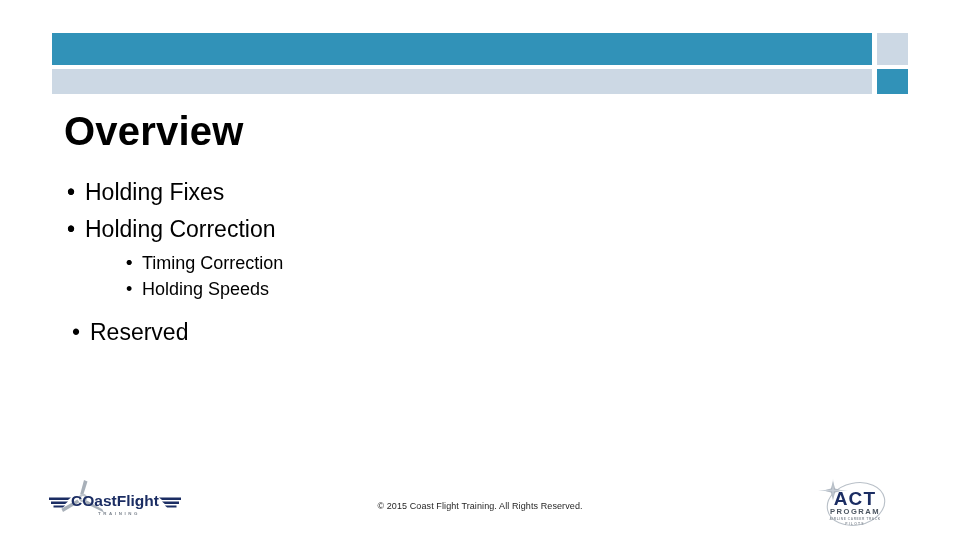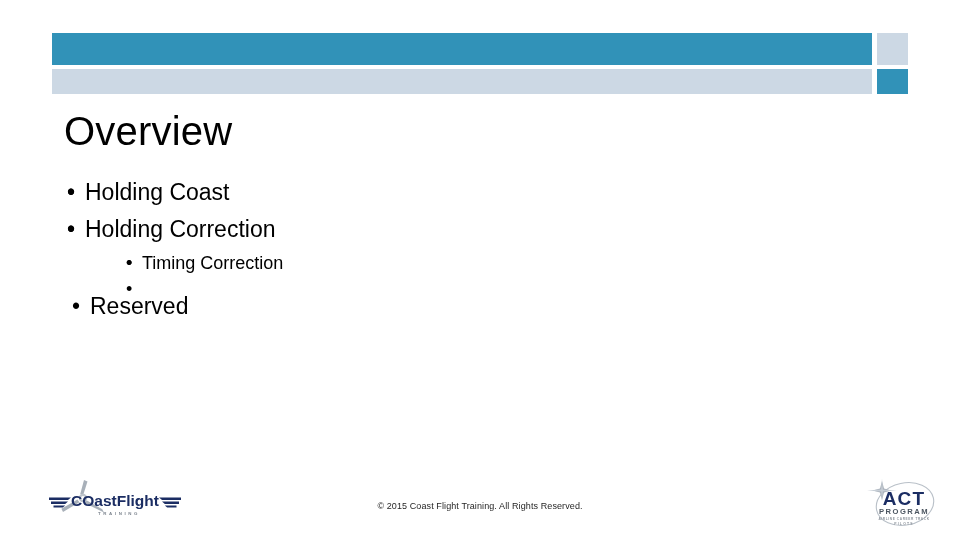--- a/index.html
+++ b/index.html
@@ -53,21 +53,21 @@
     height: 25px;
     background: #3192b8;
   }
 
   
   #page-title {
     position: absolute;
     left: 64px;
     top: 108px;
     font-size: 40px;
-    font-weight: 400;
+    font-weight: 700;
     line-height: 1.15;
     color: #000000;
     letter-spacing: 0.2px;
     white-space: nowrap;
   }
 
   
   #body-content {
     position: absolute;
     left: 64px;
@@ -142,21 +142,21 @@
   #logo-coast-flight {
     position: absolute;
     left: 47px;
     top: 478px;
     width: 136px;
     height: 48px;
     text-decoration: underline;
   }
   #logo-act-program {
     position: absolute;
-    left: 860px;
+    left: 811px;
     top: 477px;
     width: 82px;
     height: 54px;
     text-align: right;
   }
   .logo-svg { display: block; width: 100%; height: 100%; }
 </style>
 </head>
 <body>
 
@@ -172,41 +172,42 @@
   <div id="body-content">
 
     <ul class="lvl1">
 
       <li class="lvl1-item">
         <span class="bullet-glyph">•</span>
       </li>
 
       <li class="lvl1-item">
         <span class="bullet-glyph">•</span>
-        <span>Holding Coast</span>
+        <span>Holding Fixes</span>
       </li>
 
       <li class="lvl1-item">
         <span class="bullet-glyph">•</span>
       </li>
 
       <li class="lvl1-item">
         <span class="bullet-glyph">•</span>
         <span>Holding Correction</span>
 
         <ul class="lvl2">
           <li class="lvl2-item">
             <span class="bullet-glyph">•</span>
           </li>
           <li class="lvl2-item">
             <span class="bullet-glyph">•</span>
             <span>Timing Correction</span>
           </li>
           <li class="lvl2-item">
             <span class="bullet-glyph">•</span>
+            <span>Holding Speeds</span>
           </li>
         </ul>
       </li>
     </ul>
 
     <ul class="lvl1 lvl1-trailing">
       <li class="lvl1-item">
         <span class="bullet-glyph">•</span>
         <span>Reserved</span>
       </li>

